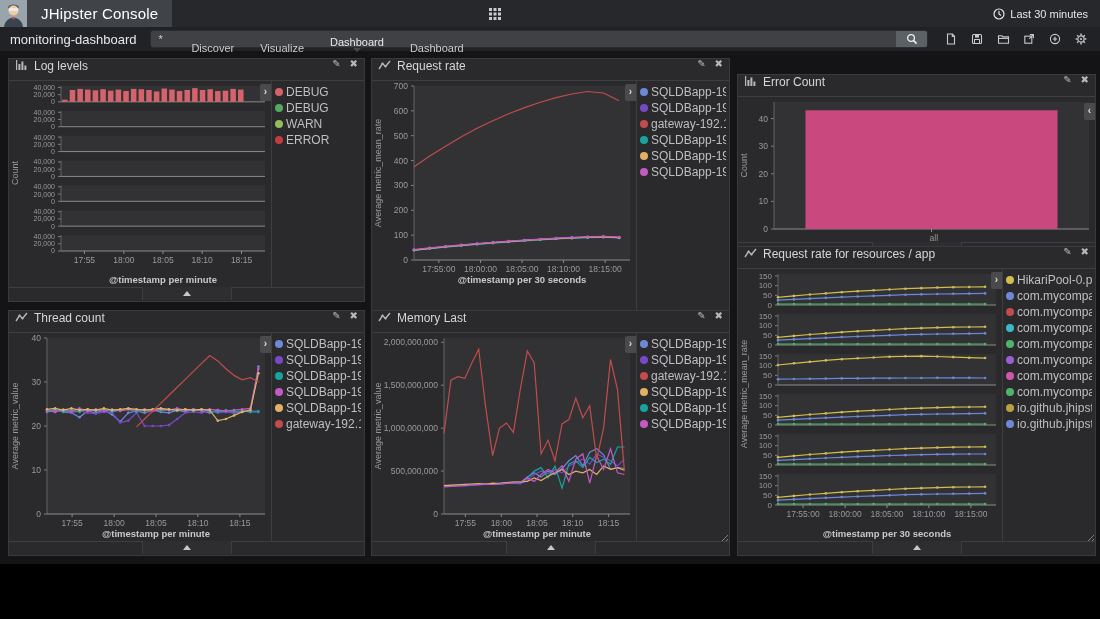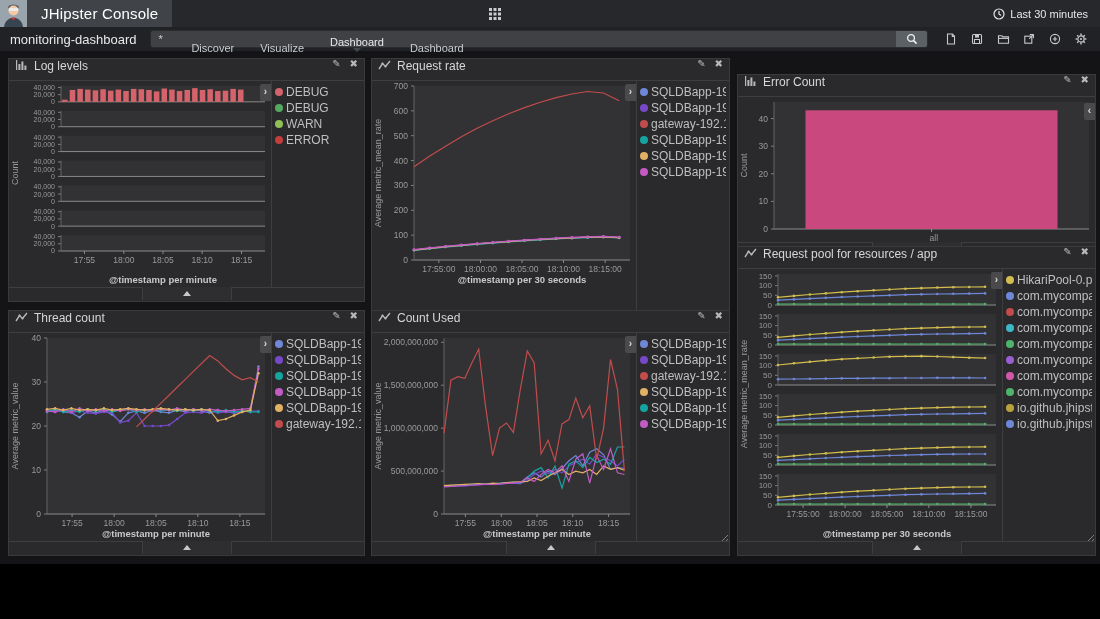--- a/index.html
+++ b/index.html
@@ -540,21 +540,21 @@
 
     <section class="panel" style="left:737px;top:195px;width:359px;height:310px">
       <div class="phead">
         <span class="picon">
           <svg width="13" height="12" viewBox="0 0 13 12">
               <polyline points="1,10 4.5,4.5 7.5,7.5 12,2" fill="none" stroke="#b8b8b8" stroke-width="1.4"></polyline>
               <circle cx="4.5" cy="4.5" r="1.1" fill="#b8b8b8"></circle>
               <circle cx="7.5" cy="7.5" r="1.1" fill="#b8b8b8"></circle>
             </svg>
         </span>
-        <span class="ptitle">Request pool for resources / app</span>
+        <span class="ptitle">Request rate for resources / app</span>
         <span class="pacts">
           <span class="pact">✎</span>
           <span class="pact">✖</span>
         </span>
       </div>
       <div class="pbody">
         <div class="chart">
             <svg width="264" height="272" viewBox="0 0 264 272">
               <rect x="40" y="5" width="218" height="31" fill="#323234"></rect>
               <text x="34" y="38.8" text-anchor="end" font-size="8" fill="#9a9a9a">0</text>
@@ -1172,21 +1172,21 @@
 
     <section class="panel" style="left:371px;top:259px;width:359px;height:246px">
       <div class="phead">
         <span class="picon">
           <svg width="13" height="12" viewBox="0 0 13 12">
               <polyline points="1,10 4.5,4.5 7.5,7.5 12,2" fill="none" stroke="#b8b8b8" stroke-width="1.4"></polyline>
               <circle cx="4.5" cy="4.5" r="1.1" fill="#b8b8b8"></circle>
               <circle cx="7.5" cy="7.5" r="1.1" fill="#b8b8b8"></circle>
             </svg>
         </span>
-        <span class="ptitle">Count Used</span>
+        <span class="ptitle">Memory Last</span>
         <span class="pacts">
           <span class="pact">✎</span>
           <span class="pact">✖</span>
         </span>
       </div>
       <div class="pbody">
         <div class="chart">
             <svg width="264" height="208" viewBox="0 0 264 208">
               <rect x="72" y="5" width="186" height="176" fill="#323234"></rect>
               <text x="66" y="183.975" text-anchor="end" font-size="8.5" fill="#9a9a9a">0</text>

